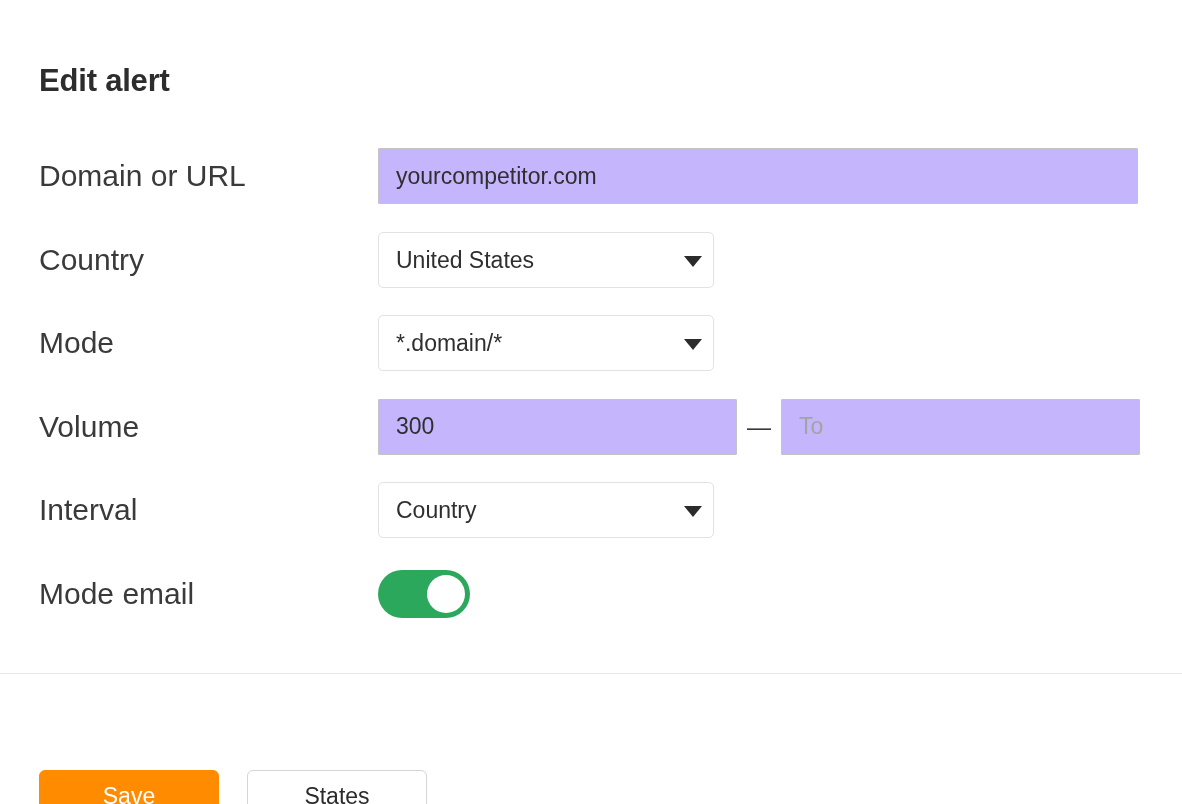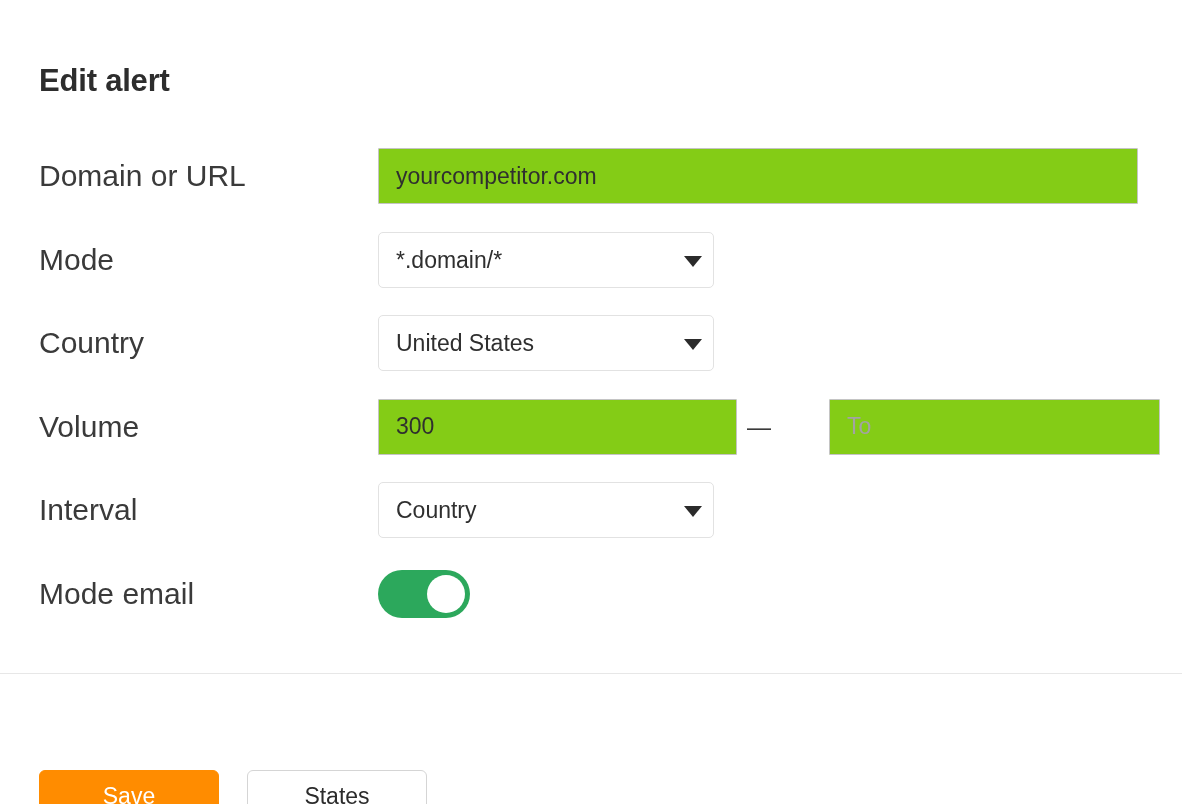--- a/index.html
+++ b/index.html
@@ -65,31 +65,31 @@
     left: 378px;
     top: 0;
   }
 
   
   .text-input {
     display: block;
     height: 56px;
     border: 1px solid #c4c4c4;
     border-radius: 1px;
-    background: #84cc16;
+    background: #c4b5fd;
     font-family: "Liberation Sans", sans-serif;
     font-size: 23px;
     color: #2f2f2f;
     padding: 0 17px;
     outline: none;
   }
   .text-input::placeholder { color: #a3a3a3; }
   .text-input.domain { width: 760px; }
   .text-input.vol-from { width: 359px; }
-  .text-input.vol-to { width: 331px; margin-left: 48px; }
+  .text-input.vol-to { width: 359px; }
 
   
   .select-wrap {
     position: relative;
     display: inline-block;
     width: 336px;
     height: 56px;
   }
   .select-box {
     width: 100%;
@@ -203,34 +203,34 @@
   <div class="form">
 
     <div class="form-row">
       <div class="form-label">Domain or URL</div>
       <div class="field-area">
         <input class="text-input domain" type="text" value="yourcompetitor.com" style="">
       </div>
     </div>
 
     <div class="form-row">
+      <div class="form-label">Country</div>
+      <div class="field-area">
+        <div class="select-wrap">
+          <div class="select-box">United States</div>
+          <span class="select-caret"></span>
+        </div>
+      </div>
+    </div>
+
+    <div class="form-row">
       <div class="form-label">Mode</div>
       <div class="field-area">
         <div class="select-wrap">
           <div class="select-box">*.domain/*</div>
-          <span class="select-caret"></span>
-        </div>
-      </div>
-    </div>
-
-    <div class="form-row">
-      <div class="form-label">Country</div>
-      <div class="field-area">
-        <div class="select-wrap">
-          <div class="select-box">United States</div>
           <span class="select-caret"></span>
         </div>
       </div>
     </div>
 
     <div class="form-row">
       <div class="form-label">Volume</div>
       <div class="field-area">
         <div class="volume-group">
           <input class="text-input vol-from" type="text" value="300" style="">

